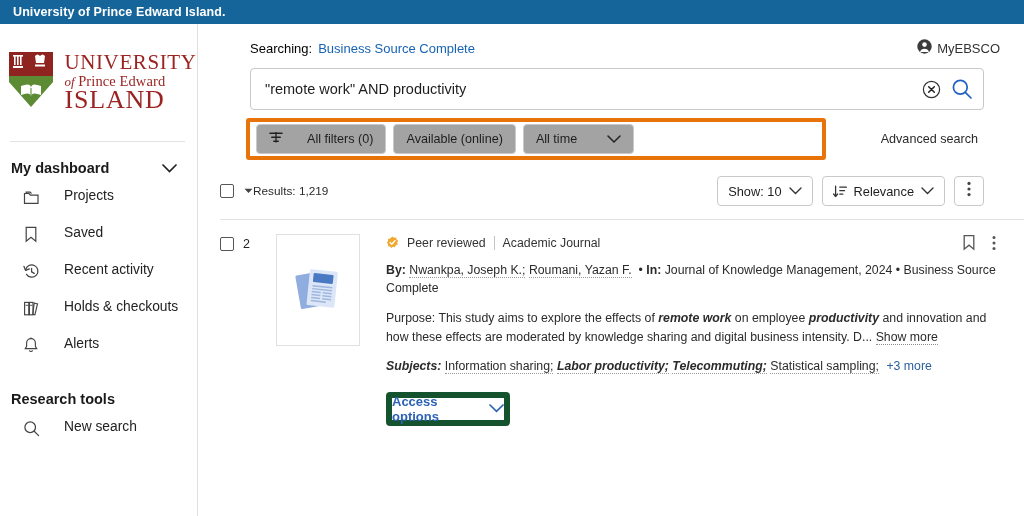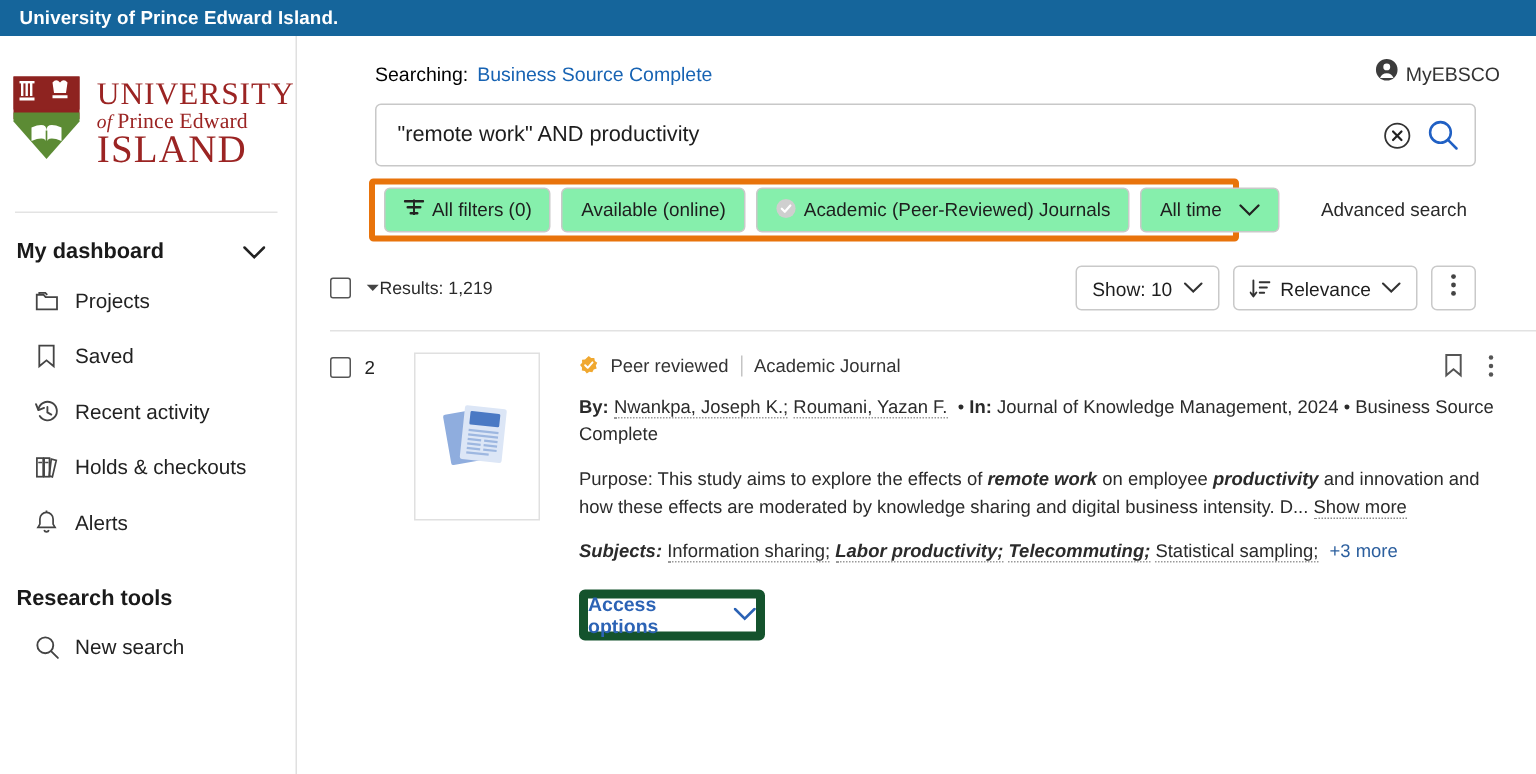--- a/index.html
+++ b/index.html
@@ -69,21 +69,21 @@
   }
 
   .side-head {
     display: flex; align-items: center; justify-content: space-between;
     padding: 18px 20px 6px 11px;
   }
   .side-head .title { font-size: 14.5px; font-weight: bold; color: #1a1a1a; }
   .chev { color: #333; display: flex; }
 
   .side-item {
-    display: flex; align-items: center; gap: 10px;
+    display: flex; align-items: flex-start; gap: 24px;
     padding: 6px 10px 6px 22px;
     height: 37px;
     cursor: pointer;
   }
   .side-item .ico { width: 18px; height: 18px; display:flex; align-items:center; justify-content:center; color: #444; flex: 0 0 18px;}
   .side-item .lbl { font-size: 13.8px; color: #222; }
 
   .side-head2 {
     padding: 24px 20px 6px 11px;
     font-size: 14.5px; font-weight: bold; color: #1a1a1a;
@@ -137,24 +137,24 @@
     display: flex; align-items: center;
     padding-left: 6px;
     height: 32px;
     gap: 7px;
     position: relative;
   }
   .chip {
     height: 30px;
     border: 1px solid #c9c9c9;
     border-radius: 4px;
-    background: #86efac;
+    background: #a3a3a3;
     display: flex; align-items: center;
     padding: 0 12px;
-    gap: 5px;
+    gap: 24px;
     font-size: 12.6px;
     color: #1e1e1e;
     cursor: pointer;
     white-space: nowrap;
   }
   .adv {
     margin-left: auto;
     font-size: 12.6px;
     color: #2a2a2a;
     cursor: pointer;
@@ -423,29 +423,20 @@
                 <path d="M7 1 v10.4" stroke="#222" stroke-width="1.3"></path>
               </svg>
           </span>
           <span>All filters (0)</span>
         </div>
 
         <div class="chip">
           <span>Available (online)</span>
         </div>
 
-        <div class="chip">
-          <span>
-            <svg width="14" height="14" viewBox="0 0 14 14">
-                <circle cx="7" cy="7" r="6.4" fill="#cfcfcf"></circle>
-                <path d="M4.2 7.2 L6.2 9.2 L9.9 5" stroke="#fff" stroke-width="1.5" fill="none" stroke-linecap="round" stroke-linejoin="round"></path>
-              </svg>
-          </span>
-          <span>Academic (Peer-Reviewed) Journals</span>
-        </div>
 
         <div class="chip">
           <span>All time</span>
           <span style="margin-left:6px;display:flex">
             <svg width="14" height="9" viewBox="0 0 14 9">
                 <path d="M1 1 L7 7 L13 1" stroke="#222" stroke-width="1.5" fill="none" stroke-linecap="round"></path>
               </svg>
           </span>
         </div>
 

